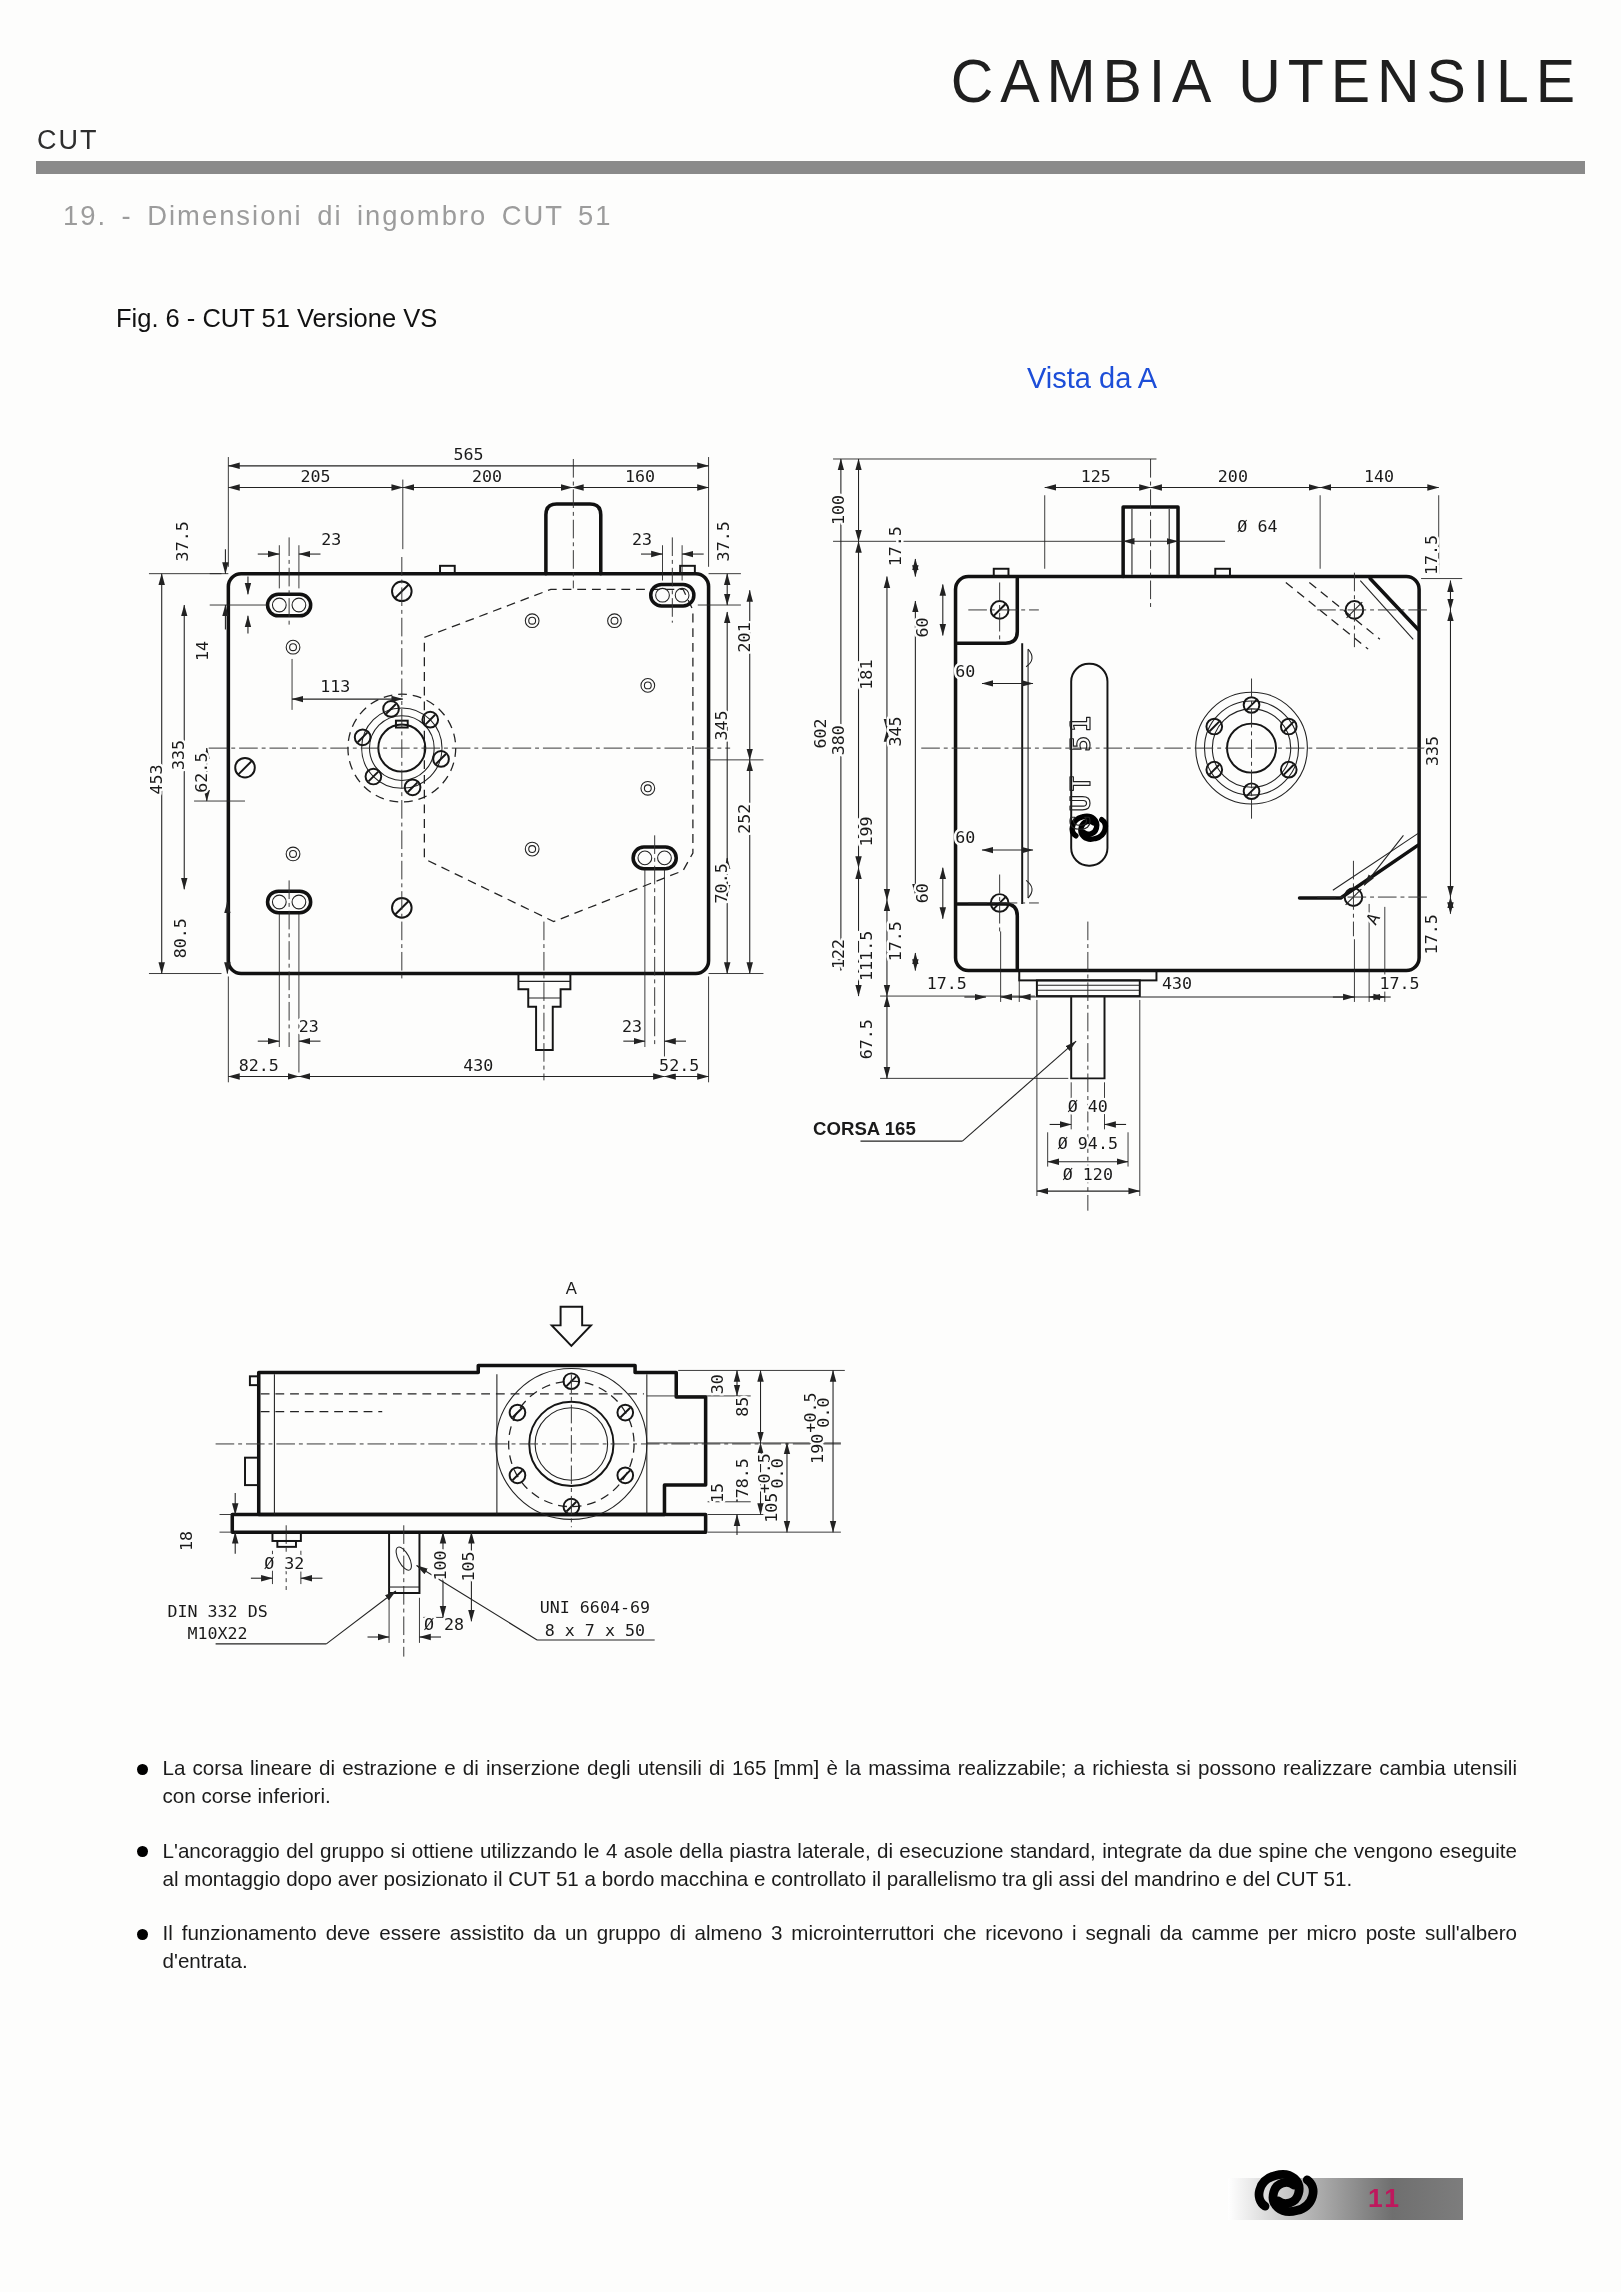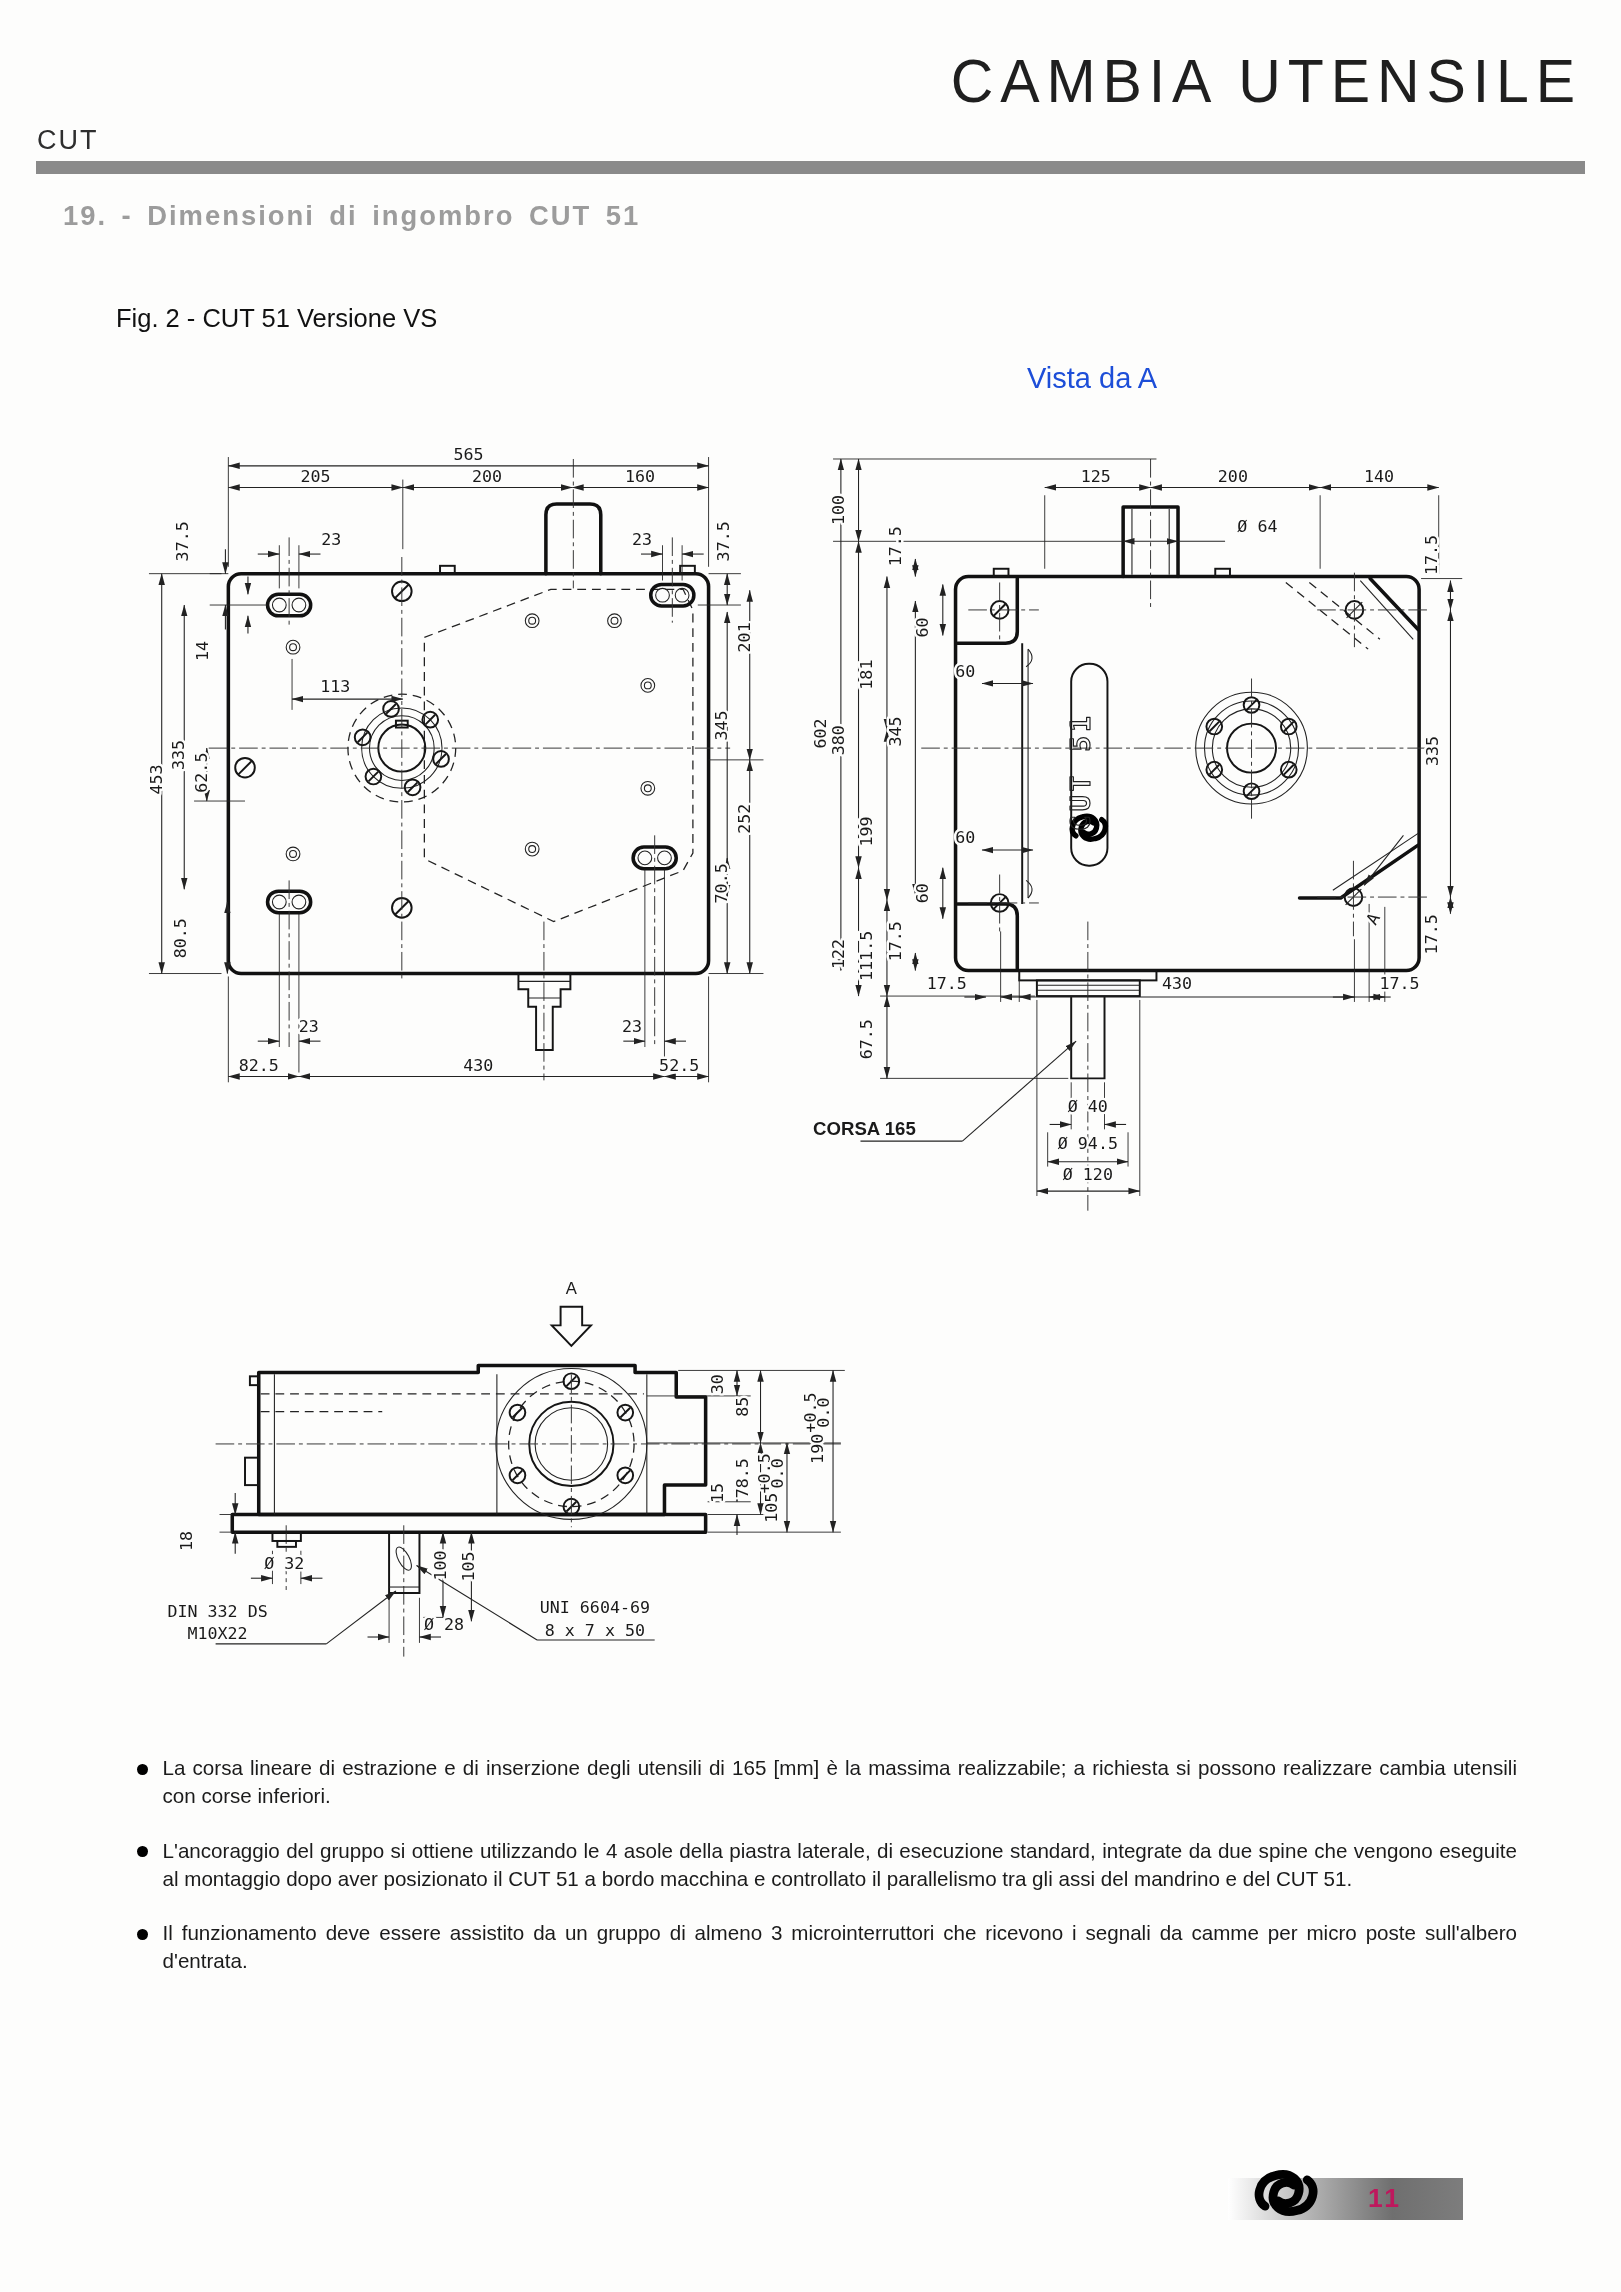--- a/index.html
+++ b/index.html
@@ -2,21 +2,21 @@
 <html><head>
 <meta charset="utf-8">
 <style>
   html,body{margin:0;padding:0;background:#e8e8e8;}
   #page{position:relative;width:1621px;height:2293px;background:#fdfdfc;margin:0 auto;overflow:hidden;
         font-family:"Liberation Sans",sans-serif;color:#1c1c1c;}
   .abs{position:absolute;}
   #hdr-left{left:37px;top:125px;font-size:27px;letter-spacing:2px;color:#2e2e2e;font-weight:400;}
   #hdr-right{right:39px;top:47px;font-size:59px;font-weight:300;letter-spacing:6.9px;color:#1f1f1f;transform:scaleY(1.05);}
   #hdr-rule{left:36px;top:161px;width:1549px;height:12.7px;background:#8a8a8a;}
-  #sec-title{left:63px;top:200px;font-size:27.4px;font-weight:700;color:#9c9c9c;letter-spacing:2px;word-spacing:4.9px;}
+  #sec-title{left:63px;top:200px;font-size:27.4px;font-weight:400;color:#9c9c9c;letter-spacing:2px;word-spacing:4.9px;}
   #fig-cap{left:116px;top:304px;font-size:25.5px;color:#111;}
   #vista-lbl{left:1027px;top:362px;font-size:29px;color:#1d4ed8;}
   #bullets{left:137px;top:1754px;width:1380px;}
   #bullets .bl{position:relative;padding-left:25.5px;margin-bottom:26.5px;font-size:20.6px;line-height:28px;
                text-align:justify;color:#1b1b1b;}
   #bullets .dot{position:absolute;left:0;top:9.8px;width:10.8px;height:10.8px;border-radius:50%;background:#000;}
   #footer-bar{left:1228px;top:2178px;width:235px;height:42px;
               background:linear-gradient(90deg,#ffffff 0%,#bdbdbd 30%,#6f6f6f 70%,#7d7d7d 100%);}
   #page-num{left:1368px;top:2183px;font-size:26.5px;font-weight:700;color:#be185d;letter-spacing:2.9px;}
   #footer-logo{left:1247px;top:2162px;}
@@ -39,21 +39,21 @@
 </style>
 </head>
 <body>
 
 <div id="page">
 
   <div class="abs" id="hdr-left">CUT</div>
   <div class="abs" id="hdr-right">CAMBIA UTENSILE</div>
   <div class="abs" id="hdr-rule"></div>
   <div class="abs" id="sec-title">19. - Dimensioni di ingombro  CUT 51</div>
-  <div class="abs" id="fig-cap">Fig. 2 - CUT 51  Versione VS</div>
+  <div class="abs" id="fig-cap">Fig. 6 - CUT 51  Versione VS</div>
   <div class="abs" id="vista-lbl">Vista da  A</div>
 
   <svg class="abs" style="left:0;top:0" width="1621" height="2293" viewBox="0 0 1654 2339">
     <defs>
       <marker id="ar" markerWidth="14" markerHeight="10" refX="11.6" refY="4" orient="auto-start-reverse" markerUnits="userSpaceOnUse">
         <path d="M0 0.7 L12 4 L0 7.3 Z" fill="#222"></path>
       </marker>
       <g id="swirl">
         <path d="M16 50 C4 42 8 20 28 15 C46 10 58 22 54 36 C51 47 38 50 31 44" stroke="#000" stroke-width="10" fill="none" stroke-linecap="round"></path>
         <path d="M64 20 C76 28 72 50 52 55 C34 60 22 48 26 34 C29 23 42 20 49 26" stroke="#000" stroke-width="10" fill="none" stroke-linecap="round"></path>

